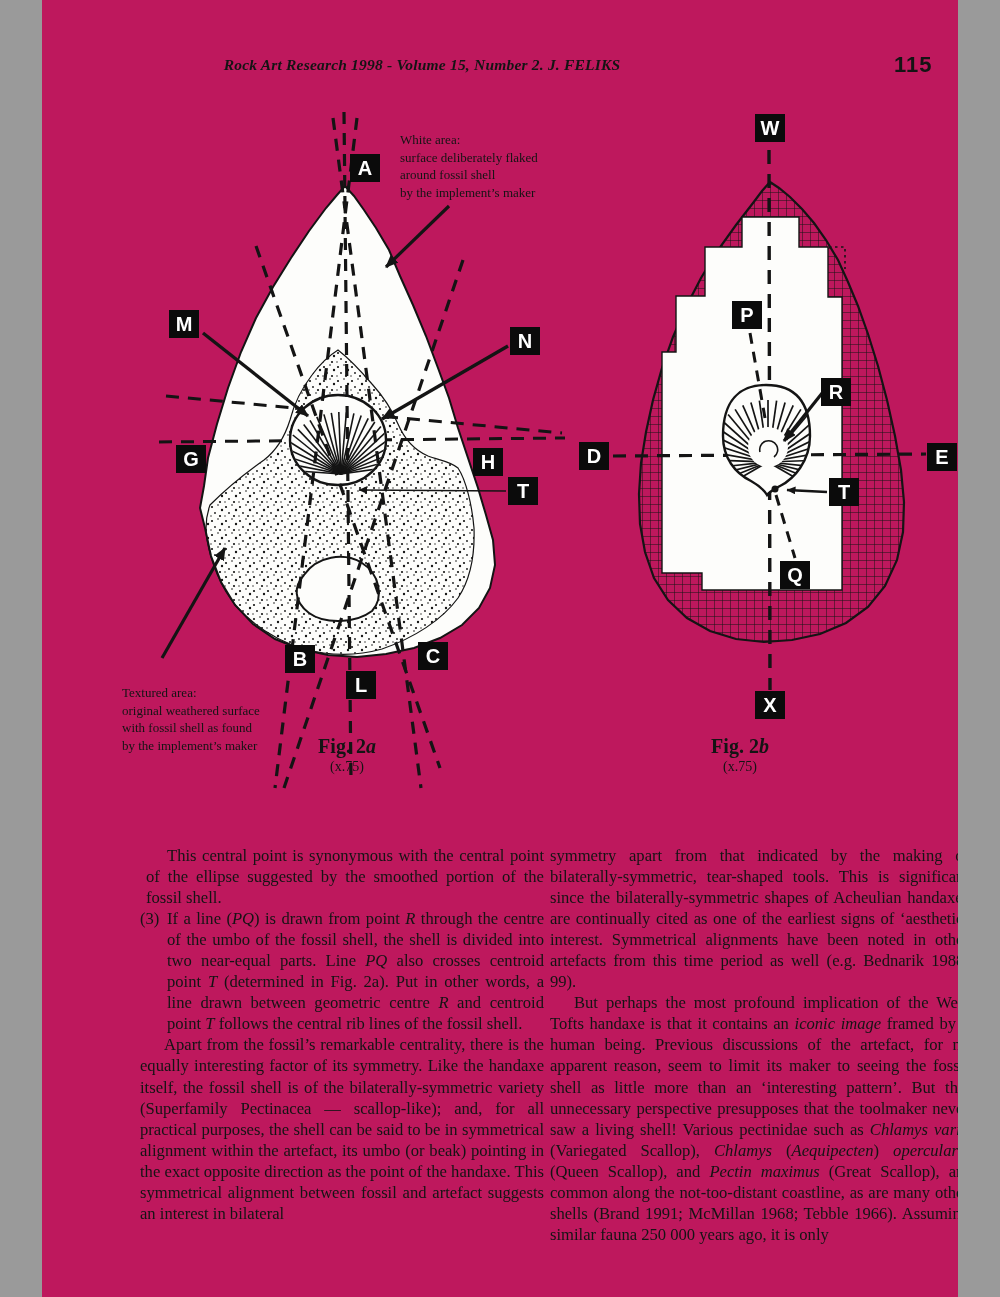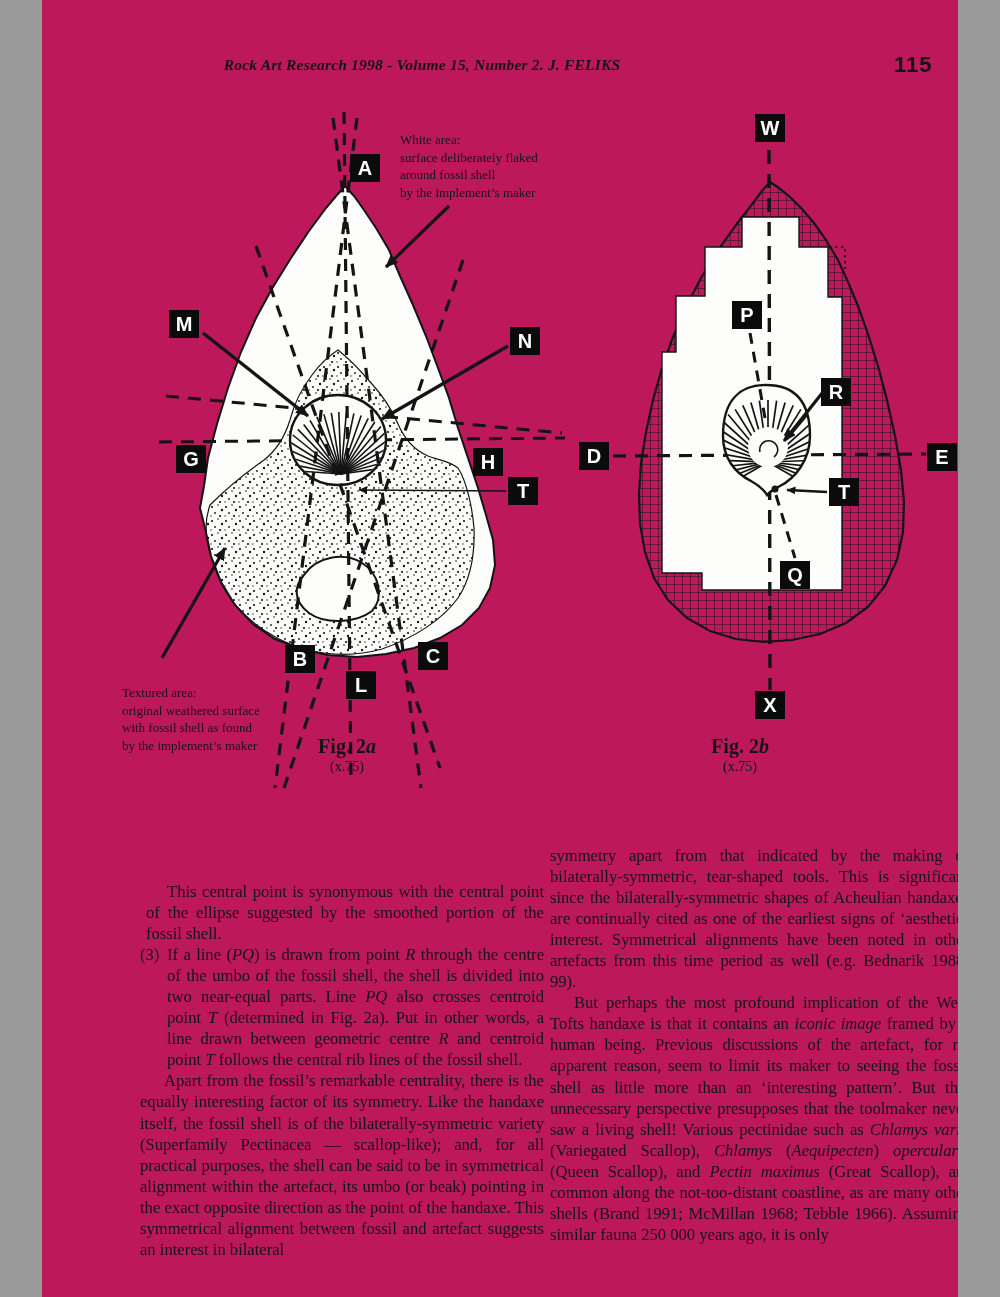--- a/index.html
+++ b/index.html
@@ -44,21 +44,21 @@
   }
   .fig-caption .lead{font-weight:bold;}
   
   .col{
     position:absolute;top:845px;font-size:16.6px;line-height:21.05px;
     text-align:justify;
   }
   .col-left{left:98px;width:404px;}
   .col-right{left:508px;width:419px;}
   .col p{margin:0;}
-  p.lead{margin-left:6px;text-indent:21px;margin-top:36px;}
+  p.lead{margin-left:6px;text-indent:21px;}
   p.hang{position:relative;padding-left:27px;}
   p.hang .marker{position:absolute;left:0;top:0;}
   p.indent{text-indent:24px;}
   p.gap{}
   em{font-style:italic;}
 </style>
 </head>
 <body>
 
 <div class="page">

